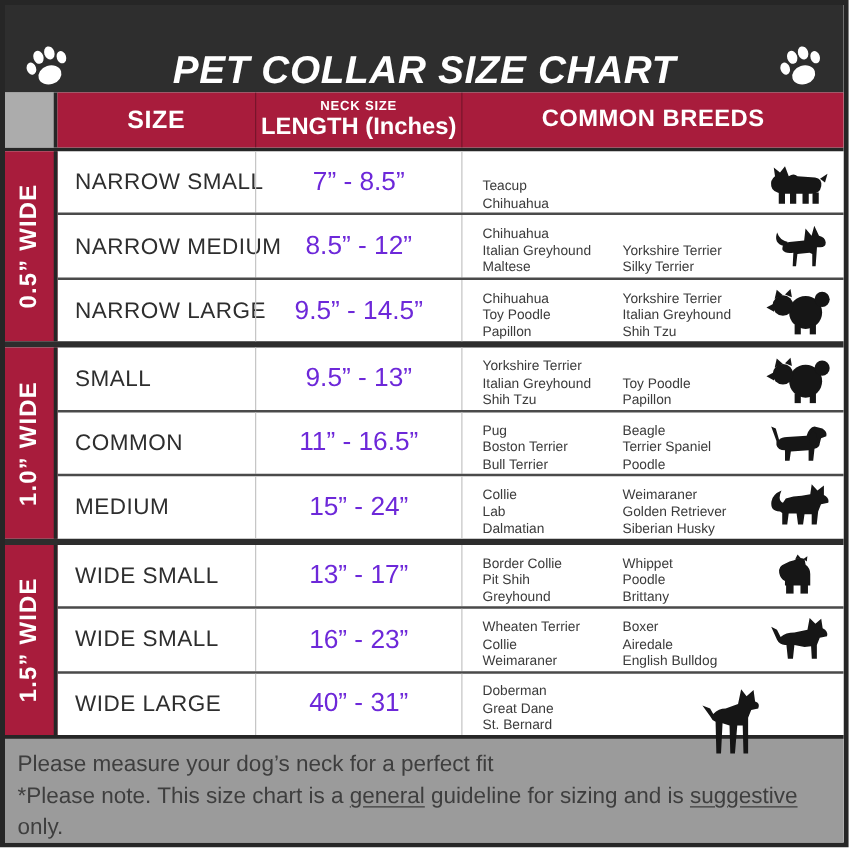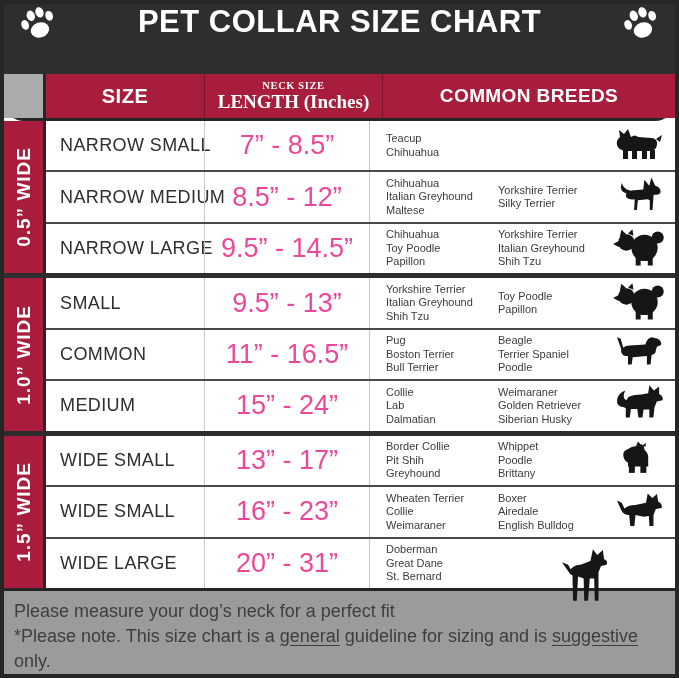--- a/index.html
+++ b/index.html
@@ -9,36 +9,37 @@
     border: 4px solid #262626;
     background: #fff;
     font-family: "Liberation Sans", sans-serif;
     display: flex; flex-direction: column;
     position: relative; overflow: hidden;
   }
   
   .titlebar {
     flex: 0 0 70px;
     background: #2E2E2E;
-    display: flex; align-items: flex-start;
+    display: flex; align-items: flex-end;
     padding: 0 14px;
+    font-style: italic;
   }
   .title {
     flex: 1; text-align: center;
     color: #fff; font-size: 31px; font-weight: bold; letter-spacing: .5px;
     white-space: nowrap;
   }
   .paw { width: 40px; height: 40px; flex: 0 0 40px; }
   
-  .hdr-row { flex: 0 0 47px; display: flex; border-bottom: 3px solid #262626; border-radius: 20px; }
+  .hdr-row { flex: 0 0 47px; display: flex; border-bottom: 3px solid #262626; }
   .corner { flex: 0 0 42px; background: #ACACAC; border-right: 3px solid #262626; }
   .hdr-main { flex: 1; background: #A81C3C; display: flex; color: #fff; }
   .hdr-cell { display: flex; flex-direction: column; align-items: center; justify-content: center; }
   .hc-size { width: 158px; font-size: 20px; font-weight: bold; letter-spacing:.5px; }
-  .hc-length { width: 179px; border-left: 1px solid rgba(0,0,0,.28); border-right: 1px solid rgba(0,0,0,.28); font-family: Liberation Serif, serif; }
+  .hc-length { width: 166px; border-left: 1px solid rgba(0,0,0,.28); border-right: 1px solid rgba(0,0,0,.28); }
   .neck { font-size: 10.5px; font-weight: bold; letter-spacing: .6px; line-height: 11px; }
   .len  { font-size: 19px; font-weight: bold; line-height: 21px; }
   .hc-breeds { flex: 1; font-size: 19px; font-weight: bold; letter-spacing:.4px; }
   
   .tbody { flex: 1; display: flex; flex-direction: column; }
   .group { flex: 1; display: flex; }
   .gsep { flex: 0 0 5px; background: #2D2D2D; }
   .rail {
     flex: 0 0 42px; background: #A81C3C; border-right: 3px solid #262626;
     display: flex; align-items: center; justify-content: center;
@@ -49,25 +50,25 @@
   }
   .rows { flex: 1; display: flex; flex-direction: column; }
   .row { flex: 1; display: flex; border-top: 2px solid #4A4A4A; position: relative; }
   .row:first-child { border-top: none; }
   .cell-size {
     width: 158px; display: flex; align-items: center; padding-left: 14px;
     font-size: 18px; color: #2E2E2E; letter-spacing: .4px; white-space: nowrap;
   }
   .cell-length {
     width: 166px; display: flex; align-items: center; justify-content: center;
-    font-size: 27px; color: #ec4899;
+    font-size: 21px; color: #6d28d9;
     border-left: 1px solid #C6C6C6; border-right: 1px solid #C6C6C6;
     white-space: nowrap;
   }
-  .cell-breeds { flex: 1; display: flex; align-items: center; padding-left: 16px; }
+  .cell-breeds { flex: 1; display: flex; align-items: flex-end; padding-left: 16px; }
   .bcol1, .bcol2 {
     font-size: 11px; line-height: 13.5px; color: #3B3B3B; white-space: pre-line;
   }
   .bcol1 { width: 112px; }
   .bcol2 { width: 104px; }
   .icon-wrap { flex: 1; display: flex; align-items: center; justify-content: center;
     position: relative; z-index: 3; min-width: 0; }
   .icon-wrap svg { display: block; }
   .icon-wrap.big-dog svg { margin-bottom: -26px; }
   
@@ -296,21 +297,21 @@
       <div class="icon-wrap">
                 <svg width="58" height="48" viewBox="0 0 100 80" fill="#161616">
                   <path d="M20 38 L12 20 L20 24 L25 34 Q32 28 44 28 L62 24 L65 8 L73 16 L81 9 L83 22 Q91 26 89 33 L79 35 L75 45 L75 64 L68 64 L67 47 L58 48 L44 45 L42 64 L35 64 L33 45 Q24 46 20 38 Z"></path>
                 </svg>
               </div>
     </div>
   </div>
 
   <div class="row">
     <div class="cell-size">WIDE LARGE</div>
-    <div class="cell-length">20” - 31”</div>
+    <div class="cell-length">40” - 31”</div>
     <div class="cell-breeds">
       <div class="bcol2">Doberman
 Great Dane
 St. Bernard</div>
       <div class="icon-wrap big-dog">
                 <svg width="62" height="72" viewBox="0 0 100 92" fill="#161616">
                   <path d="M26 38 L16 24 L26 28 L30 35 Q37 28 46 28 L62 22 L66 3 L73 12 L82 4 L84 19 Q91 21 88 28 L79 30 L75 40 L75 86 L69 86 L68 50 L61 50 L58 86 L52 86 L51 50 L42 47 L40 86 L34 86 L33 45 Q28 43 26 38 Z"></path>
                 </svg>
               </div>
     </div>

